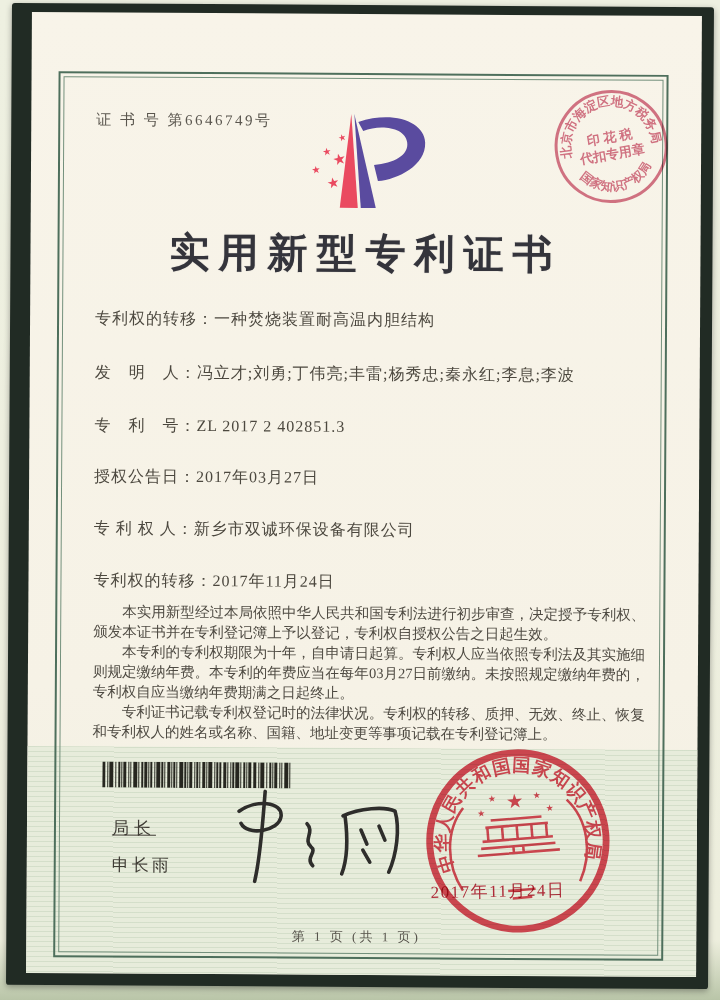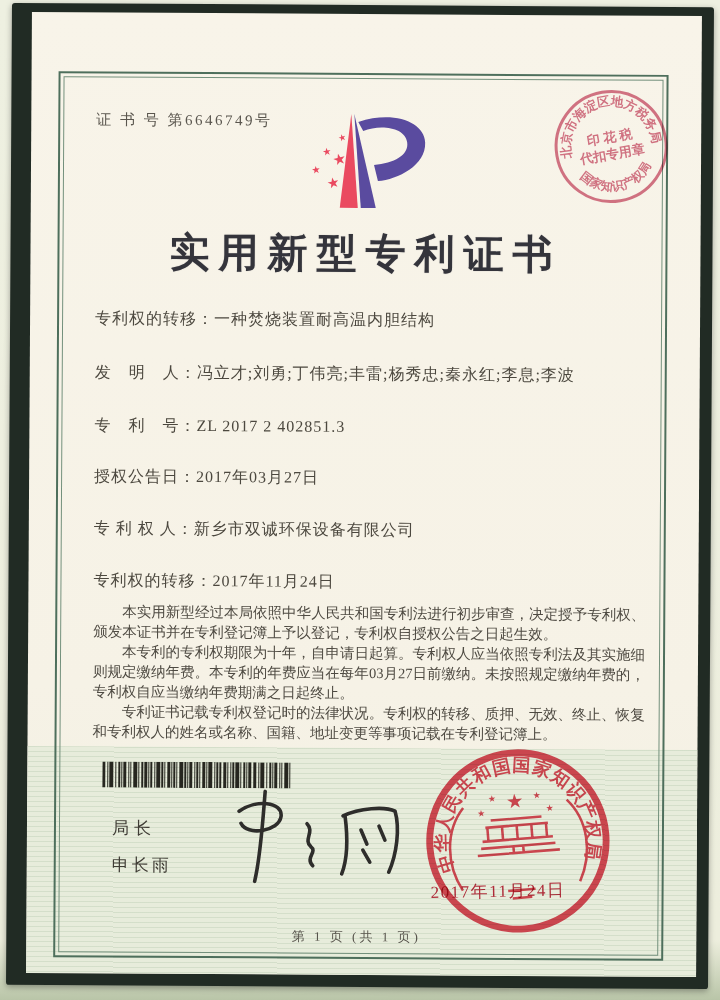--- a/index.html
+++ b/index.html
@@ -22,21 +22,21 @@
     transform:rotate(-10deg);opacity:.85;mix-blend-mode:multiply;}
   .title{position:absolute;left:0;top:212px;width:670px;text-align:center;
     font-size:40px;font-weight:700;letter-spacing:9px;color:#34343b;
     text-shadow:0 0 1px rgba(40,40,60,.35);}
   .field{position:absolute;left:65px;width:560px;font-size:16px;color:#4c483f;
     letter-spacing:1px;white-space:nowrap;}
   .paras{position:absolute;left:65px;top:589px;width:552px;font-size:14.5px;
     line-height:20px;color:#4e4a42;text-align:justify;}
   .paras p{margin:0;text-indent:2em;}
   .barcode{position:absolute;left:75px;top:749px;width:190px;height:26px;}
-  .signer-title{position:absolute;left:85px;top:804px;font-size:17px;letter-spacing:5px;color:#3f3c35;}
+  .signer-title{position:absolute;left:85px;top:804px;font-size:17px;letter-spacing:5px;color:#3f3c35;text-decoration:underline;}
   .signer-name{position:absolute;left:85px;top:841px;font-size:17px;letter-spacing:3px;color:#3f3c35;font-family:Liberation Serif, serif;}
   .signature{position:absolute;left:168px;top:768px;width:230px;height:108px;}
   .issue-seal{position:absolute;left:393px;top:728px;width:196px;height:196px;
     transform:rotate(-5deg);opacity:.92;mix-blend-mode:multiply;}
   .seal-date{position:absolute;left:404px;top:864px;width:200px;font-size:17px;
     letter-spacing:1.5px;color:#c22f42;transform:rotate(-1.5deg);z-index:6;
     mix-blend-mode:multiply;}
   .footer{position:absolute;left:27px;top:914px;width:606px;text-align:center;
     font-size:13px;letter-spacing:3px;color:#57544c;}
   svg text{font-family:"Liberation Serif","DejaVu Serif",serif;}

